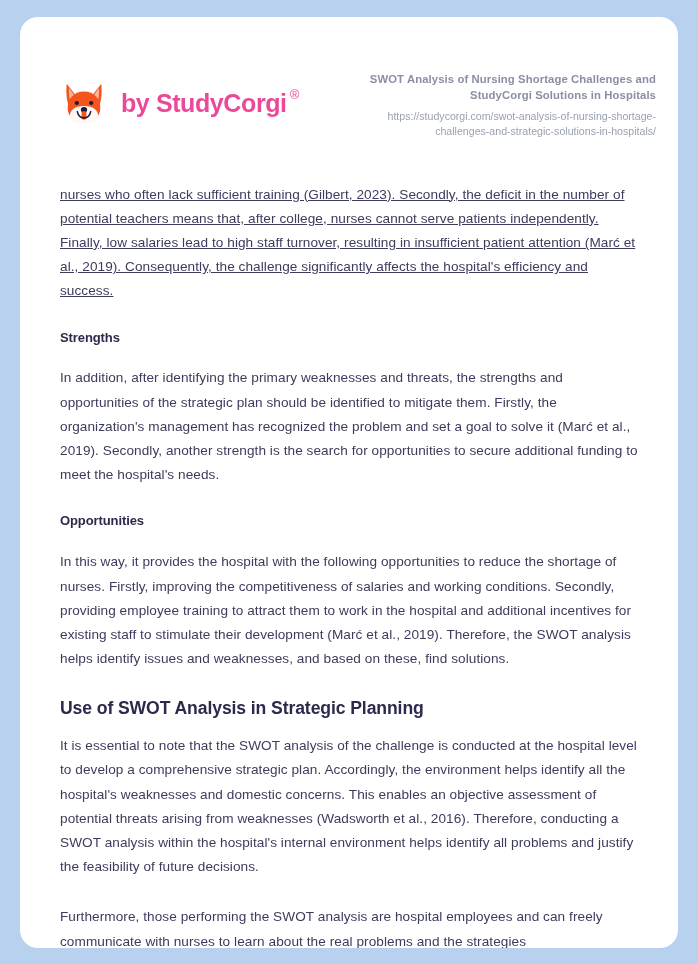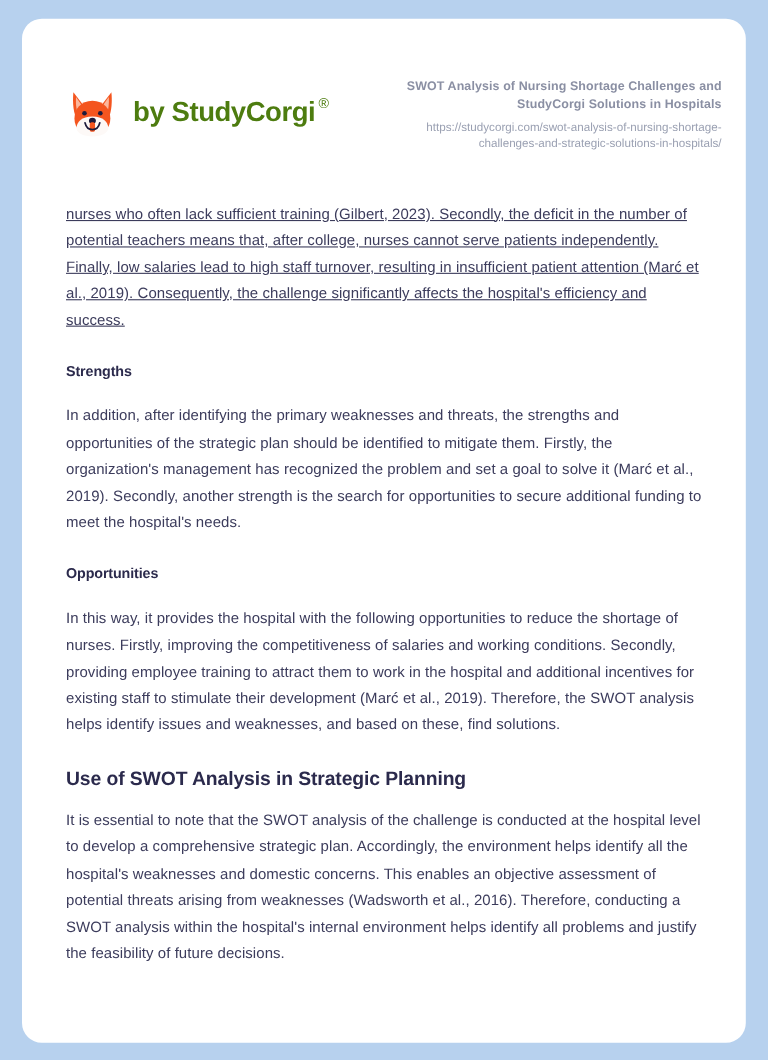--- a/index.html
+++ b/index.html
@@ -48,21 +48,21 @@
   .brand-logo {
     width: 48px;
     height: 48px;
     flex: 0 0 auto;
     display: block;
   }
   .brand-text {
     margin-left: 13px;
     font-size: 25px;
     font-weight: bold;
-    color: #4d7c0f;
+    color: #ec4899;
     letter-spacing: -0.4px;
     white-space: nowrap;
     line-height: 1;
     position: relative;
     text-align: right;
   }
   .brand-reg {
     font-size: 13px;
     vertical-align: super;
     font-weight: normal;
@@ -174,17 +174,18 @@
 
       <h3 class="section-h3">Strengths</h3>
       <p>In addition, after identifying the primary weaknesses and threats, the strengths and opportunities of the strategic plan should be identified to mitigate them. Firstly, the organization's management has recognized the problem and set a goal to solve it (Marć et al., 2019). Secondly, another strength is the search for opportunities to secure additional funding to meet the hospital's needs.</p>
 
       <h3 class="section-h3">Opportunities</h3>
       <p>In this way, it provides the hospital with the following opportunities to reduce the shortage of nurses. Firstly, improving the competitiveness of salaries and working conditions. Secondly, providing employee training to attract them to work in the hospital and additional incentives for existing staff to stimulate their development (Marć et al., 2019). Therefore, the SWOT analysis helps identify issues and weaknesses, and based on these, find solutions.</p>
 
       <h2 class="section-h2">Use of SWOT Analysis in Strategic Planning</h2>
       <p>It is essential to note that the SWOT analysis of the challenge is conducted at the hospital level to develop a comprehensive strategic plan. Accordingly, the environment helps identify all the hospital's weaknesses and domestic concerns. This enables an objective assessment of potential threats arising from weaknesses (Wadsworth et al., 2016). Therefore, conducting a SWOT analysis within the hospital's internal environment helps identify all problems and justify the feasibility of future decisions.</p>
 
+      <p class="clipped">Furthermore, those performing the SWOT analysis are hospital employees and can freely communicate with nurses to learn about the real problems and the strategies</p>
 
     </div>
 
   </div>
 </div>
 
 </body></html>

